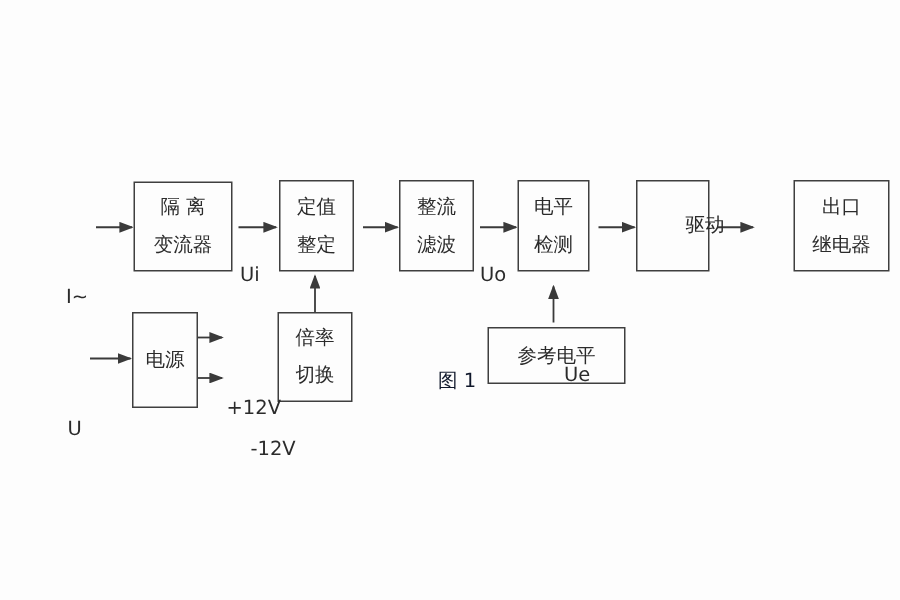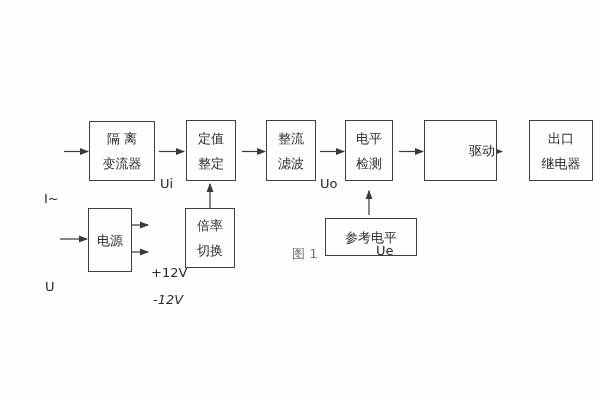--- a/index.html
+++ b/index.html
@@ -41,21 +41,21 @@
     position: absolute;
     font-size: 13px;
     color: #2b2b2b;
     white-space: nowrap;
     line-height: 14px;
     margin-top: 48px;
   }
   .caption {
     position: absolute;
     font-size: 13px;
-    color: #737373;
+    color: #0f172a;
     white-space: nowrap;
   }
 </style>
 </head>
 <body>
 
 <div class="stage">
 
   <svg class="wires" viewBox="0 0 600 400" xmlns="http://www.w3.org/2000/svg">
     <defs>
@@ -91,21 +91,21 @@
   <div class="box" style="left:266px; top:120px; width:50px; height:61px;">
     <span>整流</span>
     <span>滤波</span>
   </div>
 
   <div class="box" style="left:345px; top:120px; width:48px; height:61px;">
     <span>电平</span>
     <span>检测</span>
   </div>
 
-  <div class="box" style="left:424px; top:120px; width:73px; height:61px;padding-left:43px;">
+  <div class="box" style="left:424px; top:120px; width:49px; height:61px;padding-left:43px;">
     <span>驱动</span>
   </div>
 
   <div class="box" style="left:503px; top:120px; width:64px; height:61px;margin-left:26px;">
     <span>出口</span>
     <span>继电器</span>
   </div>
 
   <div class="box" style="left:88px; top:208px; width:44px; height:64px;">
     <span>电源</span>
@@ -119,17 +119,17 @@
   <div class="box" style="left:325px; top:218px; width:92px; height:38px;">
     <span>参考电平</span>
   </div>
 
   <span class="lbl" style="left:44px;  top:144px;">I~</span>
   <span class="lbl" style="left:160px; top:129px;">Ui</span>
   <span class="lbl" style="left:320px; top:129px;">Uo</span>
   <span class="lbl" style="left:376px; top:196px;">Ue</span>
   <span class="lbl" style="left:45px;  top:232px;">U</span>
   <span class="lbl" style="left:151px; top:218px;">+12V</span>
-  <span class="lbl" style="left:153px; top:245px;font-style:italic;">-12V</span>
+  <span class="lbl" style="left:167px; top:245px;">-12V</span>
 
   <span class="caption" style="left:292px; top:245px;">图 1</span>
 
 </div>
 
 </body></html>

